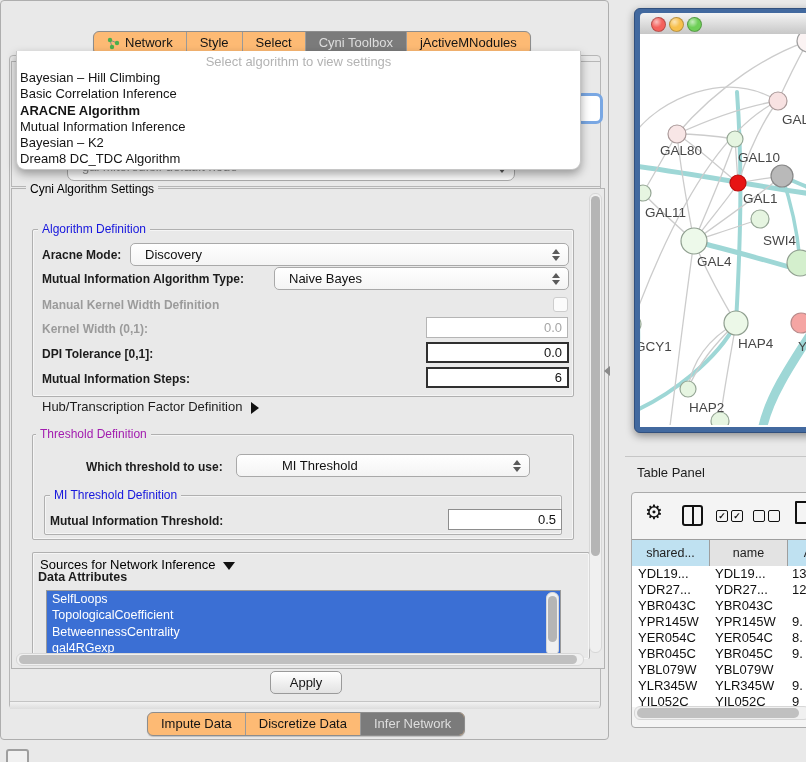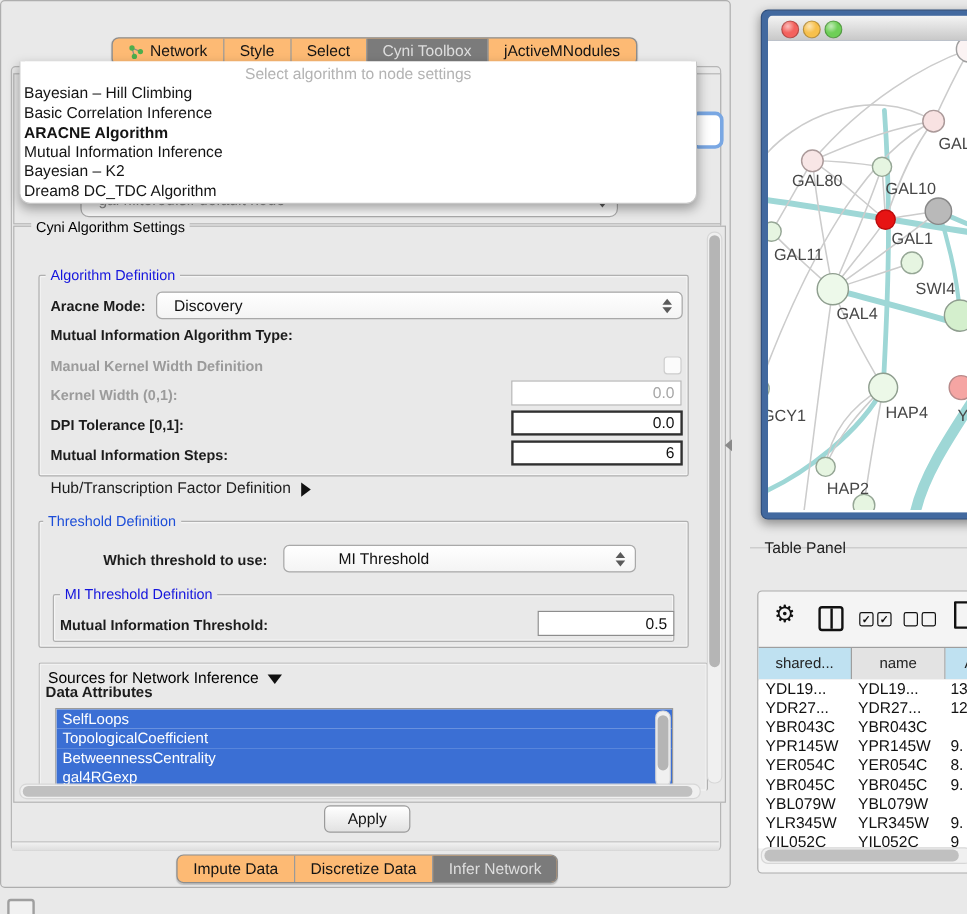--- a/index.html
+++ b/index.html
@@ -40,21 +40,21 @@
            border-top:none;border-radius:0 0 9px 9px;box-shadow:0 4px 10px rgba(0,0,0,.35);z-index:50;}
   .dd-prompt{text-align:center;color:#b3b3b3;font-size:13px;line-height:17px;padding-top:2px;}
   .dd-item{font-size:13px;line-height:16.3px;padding-left:3px;color:#141414;white-space:nowrap;}
   .dd-item.bold{font-weight:bold;}
 
   
   #settings-panel{left:10px;top:187px;width:592px;height:479px;border:1px solid #b3b3b3;background:#e9e9e9;}
   .legend{position:absolute;background:#e9e9e9;padding:0 4px;font-size:12px;white-space:nowrap;z-index:3;}
   .legend.black{color:#000000;}
   .legend.blue{color:#1515dd;}
-  .legend.green{color:#1d4ed8;}
+  .legend.green{color:#a21caf;}
   .gbox{position:absolute;border:1px solid #b0b0b0;border-radius:2px;
         box-shadow:inset 0 0 0 1px rgba(255,255,255,.55);}
   .lbl{position:absolute;font-size:12px;font-weight:bold;color:#1c1c1c;white-space:nowrap;}
   .lbl.plain{font-weight:normal;font-size:13px;}
   .lbl.dis{color:#9b9b9b;}
   .combo{position:absolute;background:linear-gradient(#ffffff,#f4f4f4);border:1px solid #a9a9a9;
          border-radius:5px;font-size:13px;color:#111;height:21px;}
   .combo .tx{padding-left:14px;line-height:21px;white-space:nowrap;}
   .stepper{position:absolute;right:8px;top:50%;transform:translateY(-50%);
            display:flex;flex-direction:column;gap:2px;}
@@ -90,21 +90,21 @@
   
   #net-window{left:634px;top:8px;width:178px;height:423px;background:#42699f;
               border:1px solid #31507e;border-radius:6px 0 0 6px;box-shadow:0 3px 9px rgba(0,0,0,.4);}
   #net-titlebar{left:5px;top:4px;right:0;height:21px;background:linear-gradient(#f4f4f4,#c7c7c7);
                 border-bottom:1px solid #9c9c9c;border-radius:4px 0 0 0;}
   .tl{position:absolute;top:4px;width:13px;height:13px;border-radius:50%;}
   #net-canvas{left:5px;top:25px;right:0;bottom:5px;background:#fff;overflow:hidden;}
 
   
   #tp-divider{left:625px;top:456px;width:181px;height:1px;background:#c6c6c6;}
-  #tp-title{left:637px;top:449px;font-size:13px;color:#1d1d1d;}
+  #tp-title{left:637px;top:465px;font-size:13px;color:#1d1d1d;}
   #table-panel{left:631px;top:492px;width:181px;height:234px;background:#f4f4f4;
                border:1px solid #ababab;border-radius:4px;overflow:hidden;}
   .ticon{position:absolute;color:#111;}
   #tb-gear{left:13px;top:9px;font-size:20px;line-height:20px;}
   #tb-cols{left:50px;top:12px;width:17px;height:17px;border:2px solid #111;border-radius:3px;}
   #tb-cols i{position:absolute;left:50%;top:0;bottom:0;width:2px;background:#111;transform:translateX(-50%);}
   .cb{position:absolute;width:10px;height:10px;border:1.5px solid #111;border-radius:2px;
       font-size:9px;font-weight:bold;line-height:10px;text-align:center;color:#111;}
   #tb-page{left:163px;top:8px;width:15px;height:19px;border:2px solid #111;border-radius:1px;background:#f4f4f4;}
   #tbl-header{left:0;top:46px;right:0;height:26px;border-top:1px solid #9e9e9e;border-bottom:1px solid #9e9e9e;
@@ -153,21 +153,21 @@
     <div class="abs" id="focus-combo"></div>
     <div class="abs" id="net-combo">
       <span>gal4filtered.sif default node</span>
       <span class="stepper">
           <i class="up"></i>
           <i class="dn"></i>
         </span>
     </div>
 
     <div class="abs" id="algo-dd">
-      <div class="dd-prompt">Select algorithm to node settings</div>
+      <div class="dd-prompt">Select algorithm to view settings</div>
       <div id="dd-list">
           <div class="dd-item">Bayesian – Hill Climbing</div>
           <div class="dd-item">Basic Correlation Inference</div>
           <div class="dd-item bold">ARACNE Algorithm</div>
           <div class="dd-item">Mutual Information Inference</div>
           <div class="dd-item">Bayesian – K2</div>
           <div class="dd-item">Dream8 DC_TDC Algorithm</div>
         </div>
     </div>
 
@@ -180,20 +180,27 @@
       <div class="lbl" style="left:30px;top:59px;">Aracne Mode:</div>
       <div class="combo" style="left:118px;top:54px;width:437px;">
         <div class="tx">Discovery</div>
         <span class="stepper">
             <i class="up"></i>
             <i class="dn"></i>
           </span>
       </div>
 
       <div class="lbl" style="left:30px;top:83px;">Mutual Information Algorithm Type:</div>
+      <div class="combo" style="left:262px;top:78px;width:293px;">
+        <div class="tx">Naive Bayes</div>
+        <span class="stepper">
+            <i class="up"></i>
+            <i class="dn"></i>
+          </span>
+      </div>
 
       <div class="lbl dis" style="left:30px;top:109px;">Manual Kernel Width Definition</div>
       <div class="checkbox" style="left:541px;top:108px;"></div>
 
       <div class="lbl dis" style="left:30px;top:133px;">Kernel Width (0,1):</div>
       <div class="field dis" style="left:414px;top:128px;width:135px;">0.0</div>
 
       <div class="lbl" style="left:30px;top:158px;">DPI Tolerance [0,1]:</div>
       <div class="field strong" style="left:414px;top:153px;width:134px;">0.0</div>
 

